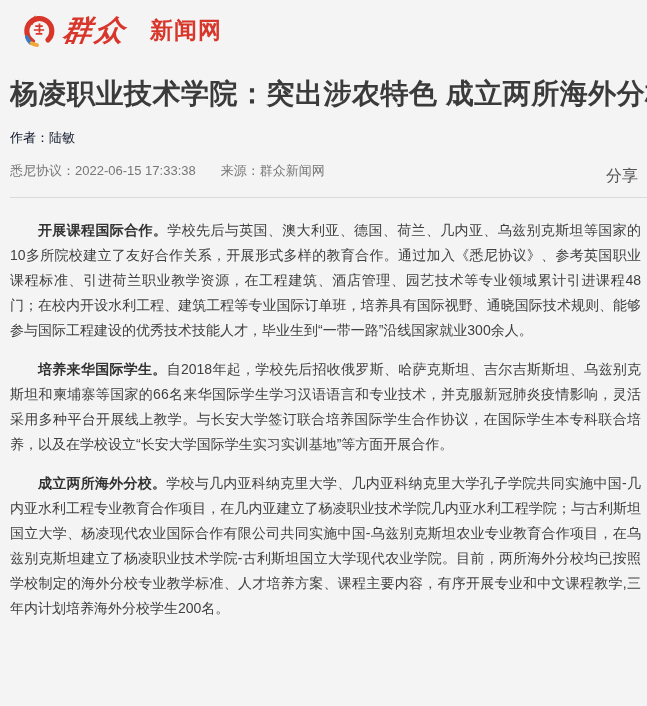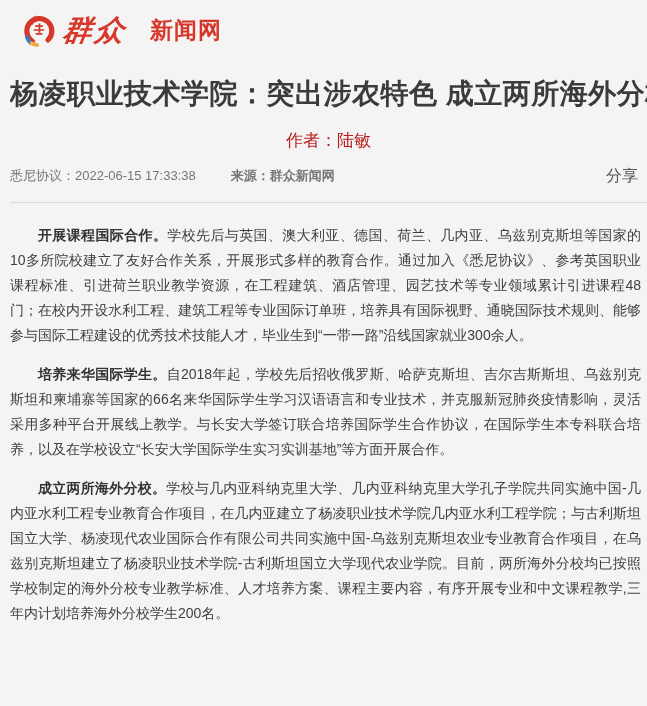--- a/index.html
+++ b/index.html
@@ -46,30 +46,29 @@
     font-size: 28px;
     font-weight: bold;
     color: #3b3b3b;
     letter-spacing: 0.5px;
     white-space: nowrap;
     overflow: hidden;
     line-height: 1.25;
   }
   .meta-author {
     margin: 18px 0 0 10px;
-    font-size: 17px;
-    color: #b91c1c;
-    text-align: center;
+    font-size: 13px;
+    color: #0f172a;
   }
   .meta-pub {
     margin: 15px 0 0 10px;
     font-size: 13px;
     color: #767676;
   }
-  .meta-source { margin-left: 35px; font-weight: bold; }
+  .meta-source { margin-left: 25px; }
   .share-label {
     position: absolute;
     left: 606px;
     top: 166px;
     font-size: 16px;
     color: #565656;
     cursor: pointer;
     white-space: nowrap;
   }
   .divider {

